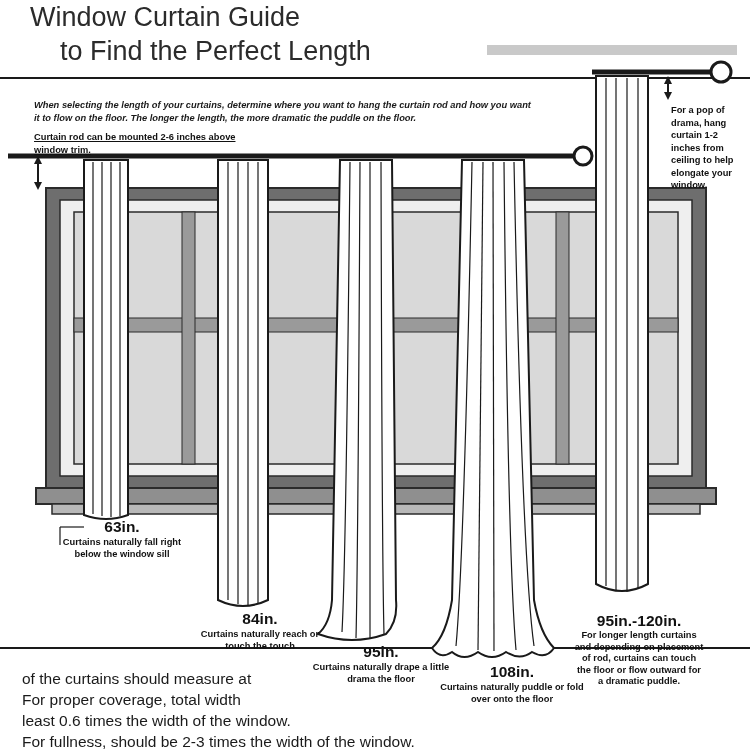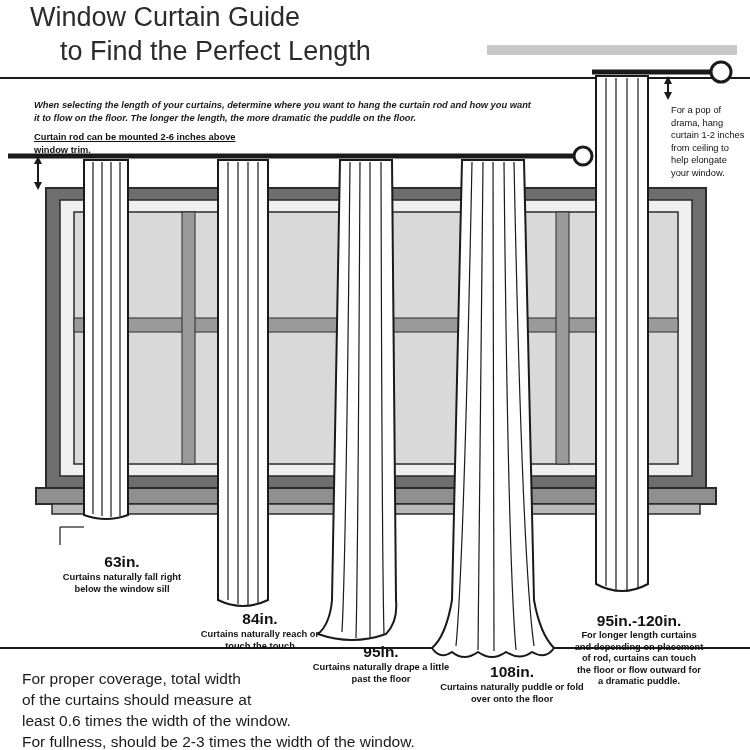--- a/index.html
+++ b/index.html
@@ -84,42 +84,42 @@
     color: #111;
     text-decoration: underline;
   }
   .drama {
     position: absolute;
     left: 671px;
     top: 104px;
     width: 76px;
     font-size: 9.3px;
     line-height: 12.5px;
-    font-weight: normal;
+    font-weight: bold;
     color: #111;
   }
 
   
   .lbl { position: absolute; text-align: center; }
   .lbl .big {
     display: block;
     font-size: 15.5px;
     font-weight: bold;
     color: #111;
     line-height: 18px;
   }
   .lbl .small {
     display: block;
     font-size: 9.3px;
     font-weight: bold;
     line-height: 12px;
     color: #111;
   }
 
-  .lbl-63  { left: 52px;  top: 518px; width: 140px; margin-top: 35px; }
+  .lbl-63  { left: 52px;  top: 518px; width: 140px; }
   .lbl-84  { left: 190px; top: 610px; width: 140px; }
   .lbl-95  { left: 306px; top: 643px; width: 150px; }
   .lbl-108 { left: 432px; top: 663px; width: 160px; text-align: center; }
   .lbl-120 { left: 574px; top: 612px; width: 130px; }
   .lbl-120 .small { line-height: 11.5px; }
 </style>
 </head>
 <body>
 
 <div id="page">
@@ -236,33 +236,33 @@
     <span class="small">Curtains naturally fall right below the window sill</span>
   </div>
 
   <div class="lbl lbl-84">
     <span class="big">84in.</span>
     <span class="small">Curtains naturally reach or touch the touch</span>
   </div>
 
   <div class="lbl lbl-95">
     <span class="big">95in.</span>
-    <span class="small">Curtains naturally drape a little past the floor</span>
+    <span class="small">Curtains naturally drape a little drama the floor</span>
   </div>
 
   <div class="lbl lbl-108">
     <span class="big">108in.</span>
     <span class="small">Curtains naturally puddle or fold over onto the floor</span>
   </div>
 
   <div class="lbl lbl-120">
     <span class="big">95in.-120in.</span>
     <span class="small">For longer length curtains and depending on placement of rod, curtains can touch the floor or flow outward for a dramatic puddle.</span>
   </div>
 
   <div class="footer">
+    <span>of the curtains should measure at</span>
     <span>For proper coverage, total width</span>
-    <span>of the curtains should measure at</span>
     <span>least 0.6 times the width of the window.</span>
     <span>For fullness, should be 2-3 times the width of the window.</span>
   </div>
 
 </div>
 
 </body></html>

